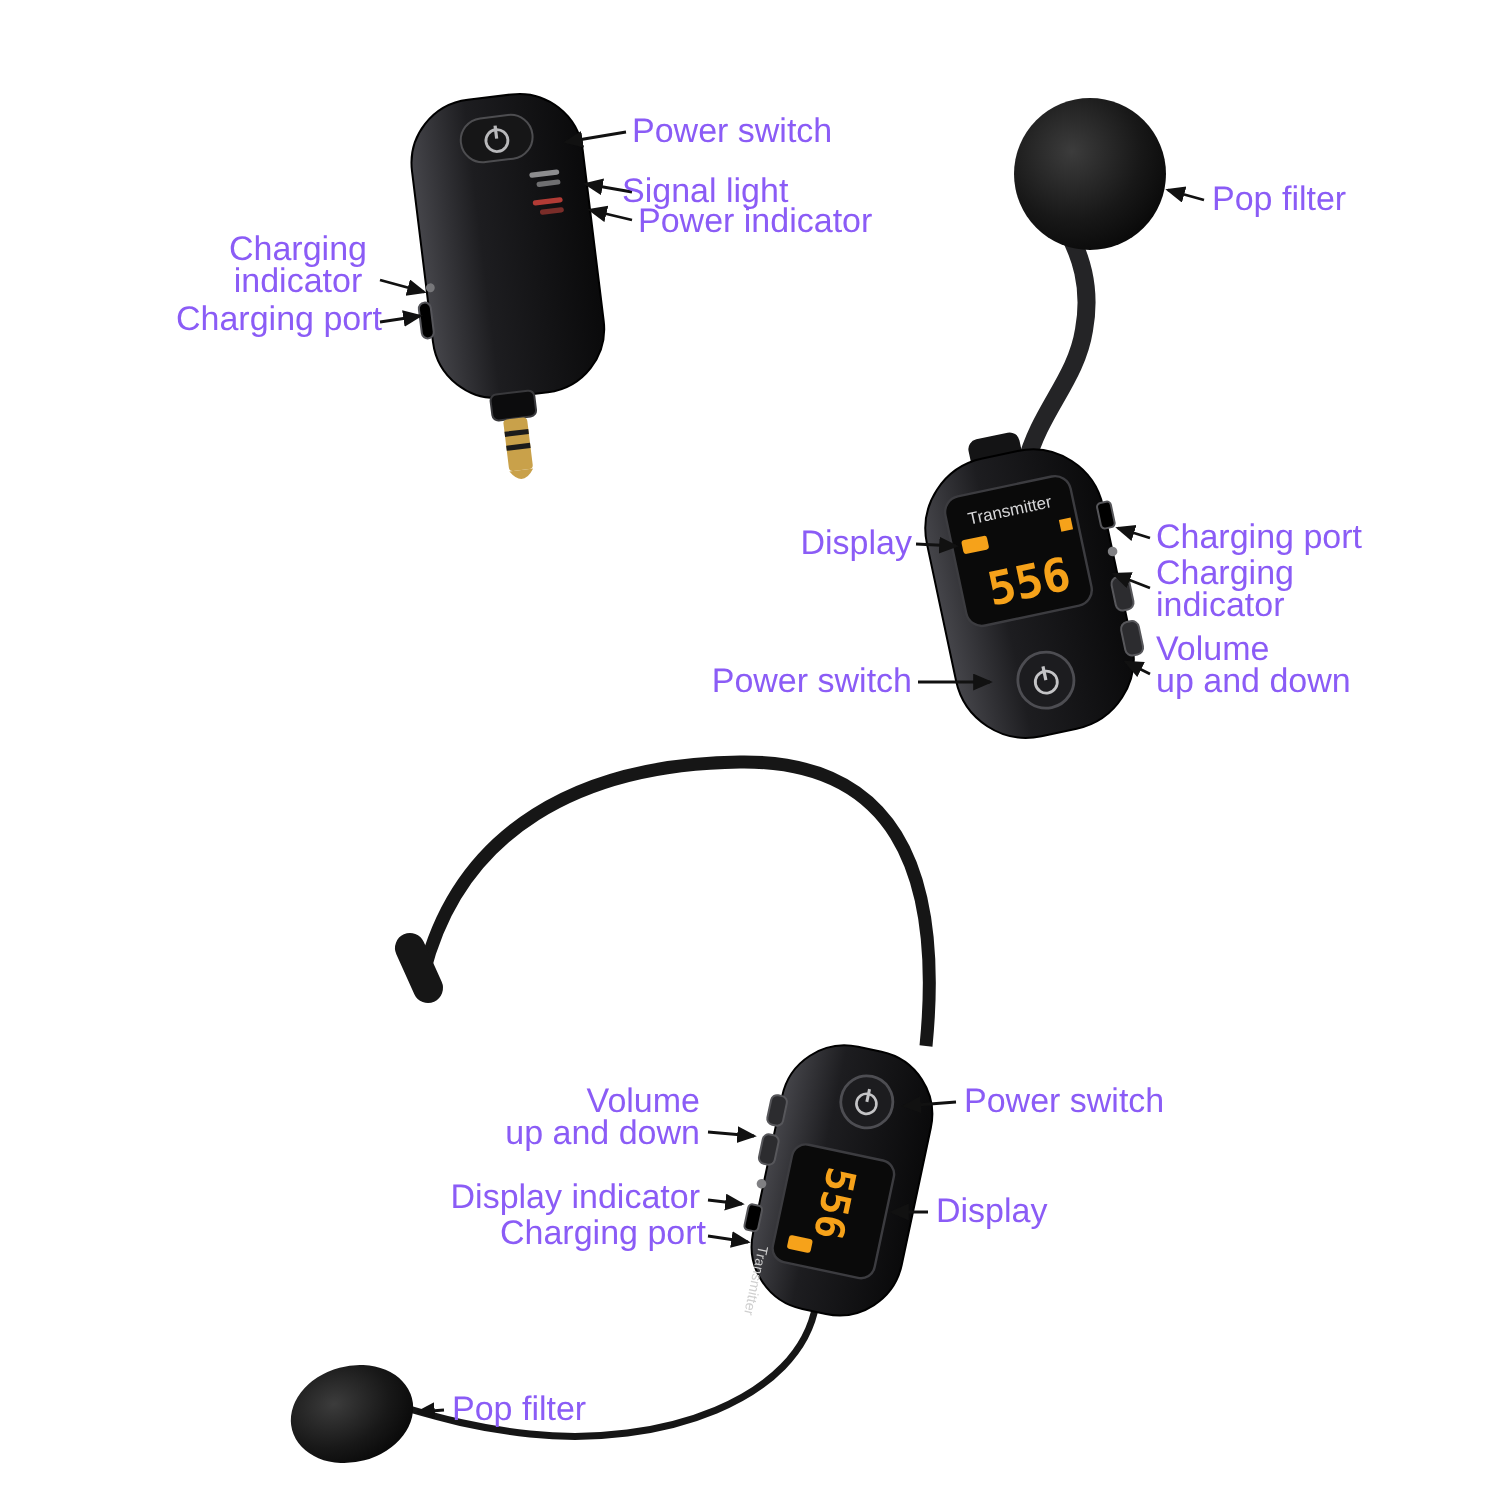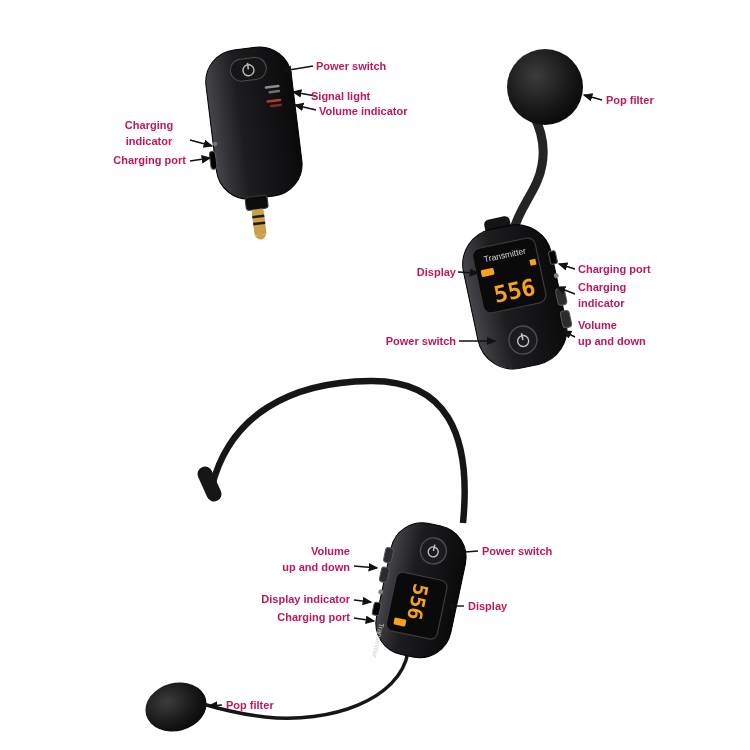--- a/index.html
+++ b/index.html
@@ -3,25 +3,24 @@
 <meta charset="utf-8">
 <style>
   html,body{margin:0;padding:0;background:#ffffff;}
   #stage{
     position:relative;width:750px;height:750px;background:#ffffff;overflow:hidden;
     font-family:"Liberation Sans", sans-serif;
   }
   #art{position:absolute;left:0;top:0;width:750px;height:750px;}
   .label{
     position:absolute;
-    font-size:11px;
-    color:#be185d;
+    font-size:17px;
+    color:#8b5cf6;
     line-height:16px;
     white-space:nowrap;
-    font-weight:bold;
   }
   .label span{display:block;}
   .ta-r{text-align:right;}
   .ta-c{text-align:center;}
 </style>
 </head>
 <body>
 
 <div id="stage">
 
@@ -137,21 +136,21 @@
     </g>
   </svg>
 
   <div class="label" style="left:316px;top:58px;">
     <span>Power switch</span>
   </div>
   <div class="label" style="left:311px;top:88px;">
     <span>Signal light</span>
   </div>
   <div class="label" style="left:319px;top:103px;">
-    <span>Volume indicator</span>
+    <span>Power indicator</span>
   </div>
   <div class="label ta-c" style="left:110px;top:117px;width:78px;">
     <span>Charging</span>
     <span>indicator</span>
   </div>
   <div class="label ta-r" style="left:88px;top:152px;width:98px;">
     <span>Charging port</span>
   </div>
 
   <div class="label" style="left:606px;top:92px;">

